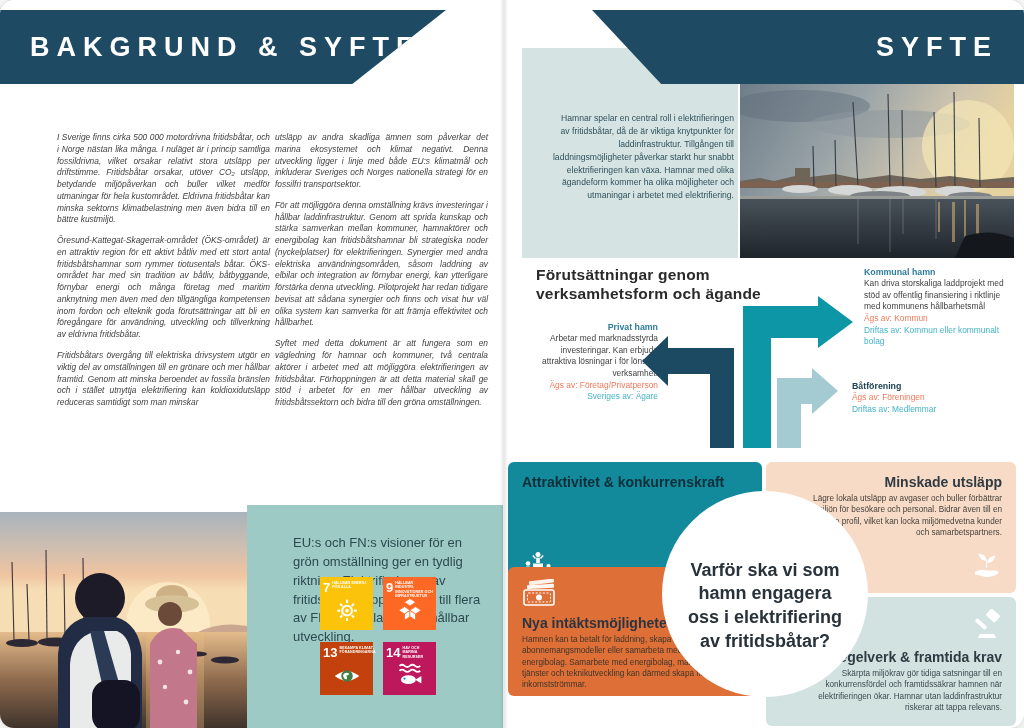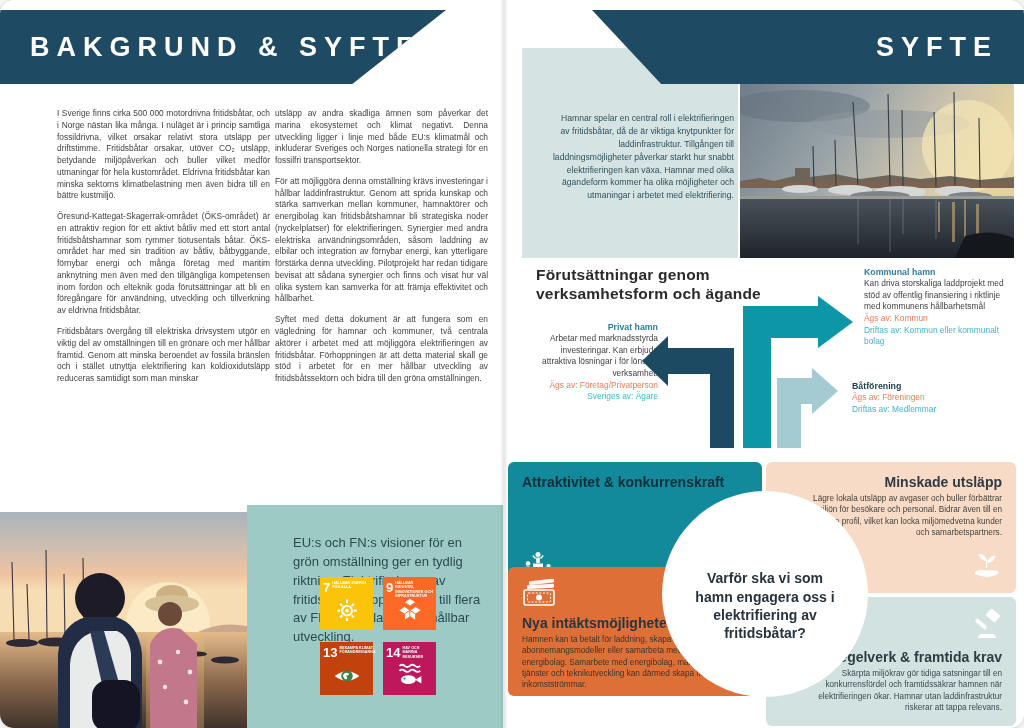--- a/index.html
+++ b/index.html
@@ -11,21 +11,21 @@
   
   .band{position:absolute;top:10px;height:74px;background:#1e4b63;z-index:3;}
   .band-left{left:0;width:446px;clip-path:polygon(0 0,100% 0,79% 100%,0 100%);}
   .band-right{left:592px;width:432px;clip-path:polygon(0 0,100% 0,100% 100%,16% 100%);}
   .band-title{position:absolute;top:0;line-height:74px;color:#fff;font-size:27px;font-weight:bold;
               letter-spacing:7px;white-space:nowrap;text-align:right;}
   .band-left .band-title{left:30px;}
   .band-right .band-title{right:26px;}
 
   
-  .col{position:absolute;top:108px;width:213px;}
+  .col{position:absolute;top:132px;width:213px;font-style:italic;}
   .colA{left:57px;} .colB{left:275px;}
   .col p{margin:0 0 9px;font-size:8.4px;line-height:1.4;text-align:justify;color:#3f3f3f;}
 
   
   .photo-left{position:absolute;left:0;top:512px;width:247px;height:216px;overflow:hidden;}
   .sdg-box{position:absolute;left:247px;top:505px;width:256px;height:223px;background:#9ecac5;}
   .sdg-text{position:absolute;left:46px;top:29px;width:192px;font-size:13px;line-height:1.45;color:#2c4a50;}
   .sdg-grid{position:absolute;left:73px;top:72px;display:grid;grid-template-columns:53px 53px;
             grid-auto-rows:53px;gap:12px 10px;}
   .sdg-tile{position:relative;color:#fff;padding:4px 3px;box-sizing:border-box;}
@@ -64,21 +64,21 @@
   .quad-tr .qt{color:#2f3a42;} .quad-tr .qb{color:#45423c;margin-left:auto;width:200px;}
   .quad-bl{left:508px;top:567px;width:254px;height:129px;background:#de6f37;}
   .quad-bl .qt{color:#2b3540;margin-top:4px;} .quad-bl .qb{color:#3e352a;width:188px;}
   .quad-br{left:766px;top:597px;width:250px;height:129px;background:#d2e2e1;text-align:right;}
   .quad-br .qt{color:#2f3b43;margin-top:4px;} .quad-br .qb{color:#3c4a50;margin-left:auto;width:205px;}
   .q-icon{display:block;}
   .q-icon.bl-pos{position:absolute;left:14px;bottom:9px;}
   .q-icon.br-pos{position:absolute;right:14px;bottom:9px;}
   .center-circle{position:absolute;left:662px;top:491px;width:206px;height:206px;border-radius:50%;
                  background:#fff;z-index:5;display:flex;align-items:center;justify-content:center;}
-  .center-circle .cq{width:156px;text-align:center;font-size:14px;font-weight:bold;
+  .center-circle .cq{width:156px;text-align:center;font-size:18px;font-weight:bold;
                      color:#28323b;line-height:1.32;margin-top:24px;}
 </style>
 </head>
 <body>
 
 <div class="spread">
 
   <div>
     <div class="band band-left">
       <div class="band-title">BAKGRUND &amp; SYFTE</div>

